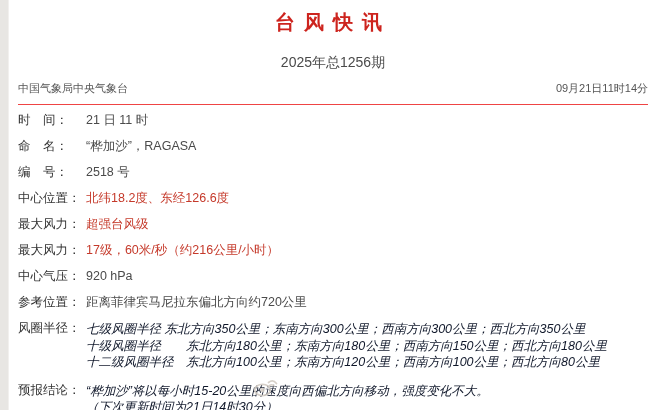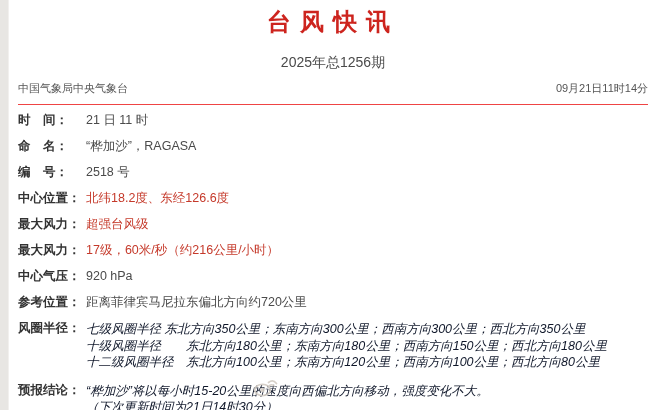--- a/index.html
+++ b/index.html
@@ -13,21 +13,21 @@
   .left-strip{
     position:absolute;left:0;top:0;width:8px;height:410px;
     background:#e8e6e3;border-right:1px solid #f2f0ee;
   }
   .content{
     margin-left:9px;padding:0 2px 0 9px;
   }
   .title{
     margin:6px 0 0 0;
     text-align:center;
-    font-size:24px;line-height:32px;
+    font-size:20px;line-height:32px;
     font-weight:bold;
     letter-spacing:9px;
     color:#cd241e;
   }
   .issue{
     margin-top:16px;
     text-align:center;
     font-size:14px;color:#4a4a4a;
   }
   .meta{
@@ -38,21 +38,21 @@
     border-bottom:1px solid #ef4444;
   }
   .rows{margin-top:2px;}
   .row{
     display:flex;align-items:flex-start;
     padding:5.5px 0;
     font-size:12.5px;line-height:15px;
   }
   .label{
     flex:0 0 68px;
-    font-weight:bold;color:#333333;
+    font-weight:normal;color:#333333;
     white-space:nowrap;
   }
   .value{color:#4a4a4a;}
   .value.red{color:#c5392a;font-weight:normal;}
   .multi .line{display:block;line-height:16.5px;color:#0f172a;font-style:italic;}
   .row.tall{padding:6px 0;}
   .watermark{
     position:absolute;left:253px;top:376px;
     display:flex;align-items:center;gap:5px;
     color:#d3ccc4;

